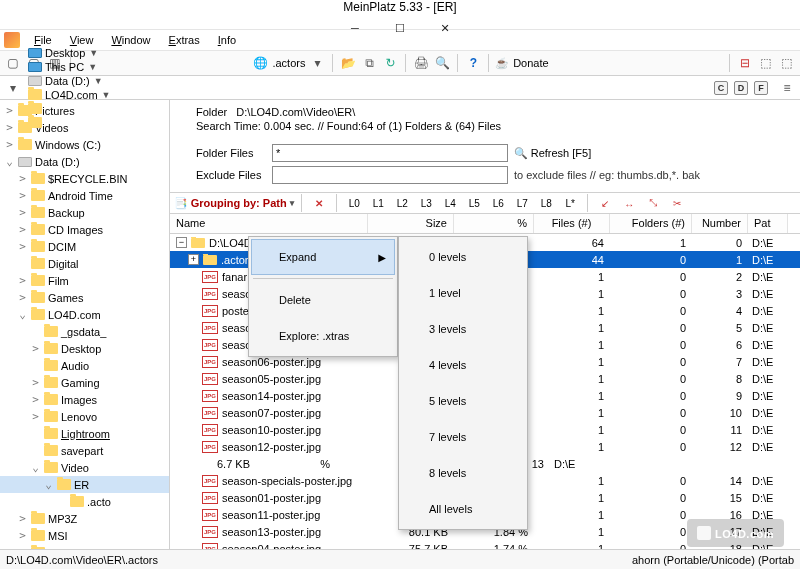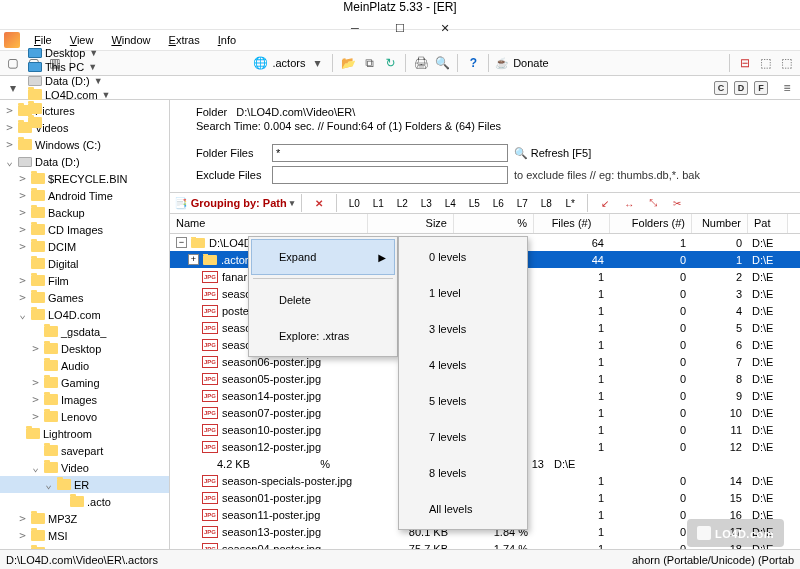--- a/index.html
+++ b/index.html
@@ -288,21 +288,21 @@
       <div class="tree-row" style="padding-left: 30px;">
         <span class="tw" style="width: 11px;">&gt;</span>
         <span class="folder-ico" style="margin-left: 3px;"></span>
         <span class="lbl">Images</span>
       </div>
       <div class="tree-row" style="padding-left: 30px;">
         <span class="tw" style="width: 11px;">&gt;</span>
         <span class="folder-ico" style="margin-left: 3px;"></span>
         <span class="lbl">Lenovo</span>
       </div>
-      <div class="tree-row" style="padding-left: 12px;">
+      <div class="tree-row" style="padding-left: 30px; text-decoration: underline;">
         <span class="tw" style="width: 11px;"></span>
         <span class="folder-ico" style="margin-left: 3px;"></span>
         <span class="lbl">Lightroom</span>
       </div>
       <div class="tree-row" style="padding-left: 30px;">
         <span class="tw" style="width: 11px;"></span>
         <span class="folder-ico" style="margin-left: 3px;"></span>
         <span class="lbl">savepart</span>
       </div>
       <div class="tree-row" style="padding-left: 30px;">
@@ -545,21 +545,21 @@
             <span>season12-poster.jpg</span>
           </div>
           <div class="c-size"></div>
           <div class="c-pct">%</div>
           <div class="c-files">1</div>
           <div class="c-folders">0</div>
           <div class="c-num">12</div>
           <div class="c-path">D:\E</div>
         </div>
         <div class="row">
-          <div class="c-size">4.2 KB</div>
+          <div class="c-size">6.7 KB</div>
           <div class="c-pct">%</div>
           <div class="c-files">1</div>
           <div class="c-folders">0</div>
           <div class="c-num">13</div>
           <div class="c-path">D:\E</div>
         </div>
         <div class="row">
           <div class="c-name indent2">
             <span class="jpg-ico"></span>
             <span>season-specials-poster.jpg</span>

